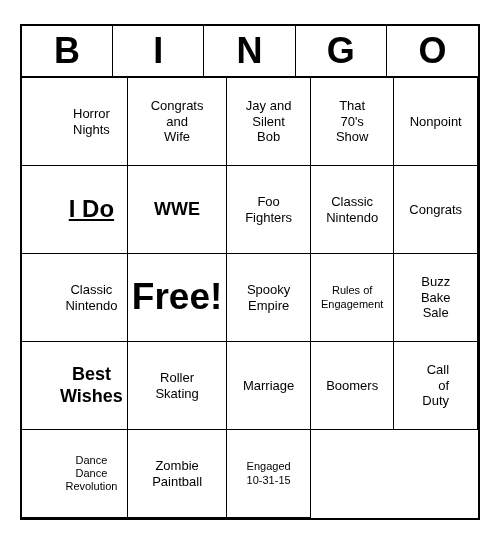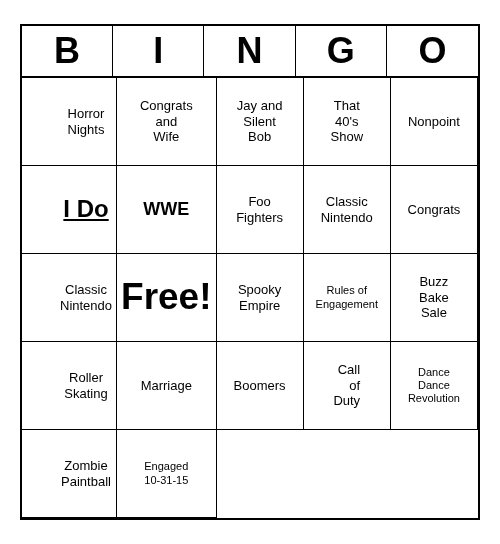--- a/index.html
+++ b/index.html
@@ -82,40 +82,42 @@
   <div class="bingo-grid">
   <div class="bingo-cell" style="white-space: pre-line;">Horror
 Nights</div>
       <div class="bingo-cell" style="white-space: pre-line;">Congrats
 and
 Wife</div>
       <div class="bingo-cell" style="white-space: pre-line;">Jay and
 Silent
 Bob</div>
       <div class="bingo-cell" style="white-space: pre-line;">That
-40's
+70's
 Show</div>
       <div class="bingo-cell" style="white-space: pre-line;">Nonpoint</div>
       <div class="bingo-cell large-text" style="white-space: pre-line; text-decoration: underline;">I Do</div>
       <div class="bingo-cell medium-text" style="white-space: pre-line;">WWE</div>
       <div class="bingo-cell" style="white-space: pre-line;">Foo
 Fighters</div>
       <div class="bingo-cell" style="white-space: pre-line;">Classic
 Nintendo</div>
       <div class="bingo-cell" style="white-space: pre-line;">Congrats</div>
       <div class="bingo-cell" style="white-space: pre-line;">Classic
 Nintendo</div>
       <div class="bingo-cell free" style="white-space: pre-line;">Free!</div>
       <div class="bingo-cell" style="white-space: pre-line; text-align: center;">Spooky
 Empire</div>
       <div class="bingo-cell small-text" style="white-space: pre-line;">Rules of
 Engagement</div>
       <div class="bingo-cell" style="white-space: pre-line;">Buzz
 Bake
 Sale</div>
+      <div class="bingo-cell medium-text" style="white-space: pre-line;">Best
+Wishes</div>
       <div class="bingo-cell" style="white-space: pre-line;">Roller
 Skating</div>
       <div class="bingo-cell" style="white-space: pre-line;">Marriage</div>
       <div class="bingo-cell" style="white-space: pre-line;">Boomers</div>
       <div class="bingo-cell" style="white-space: pre-line; text-align: right;">Call
 of
 Duty</div>
       <div class="bingo-cell small-text" style="white-space: pre-line;">Dance
 Dance
 Revolution</div>

